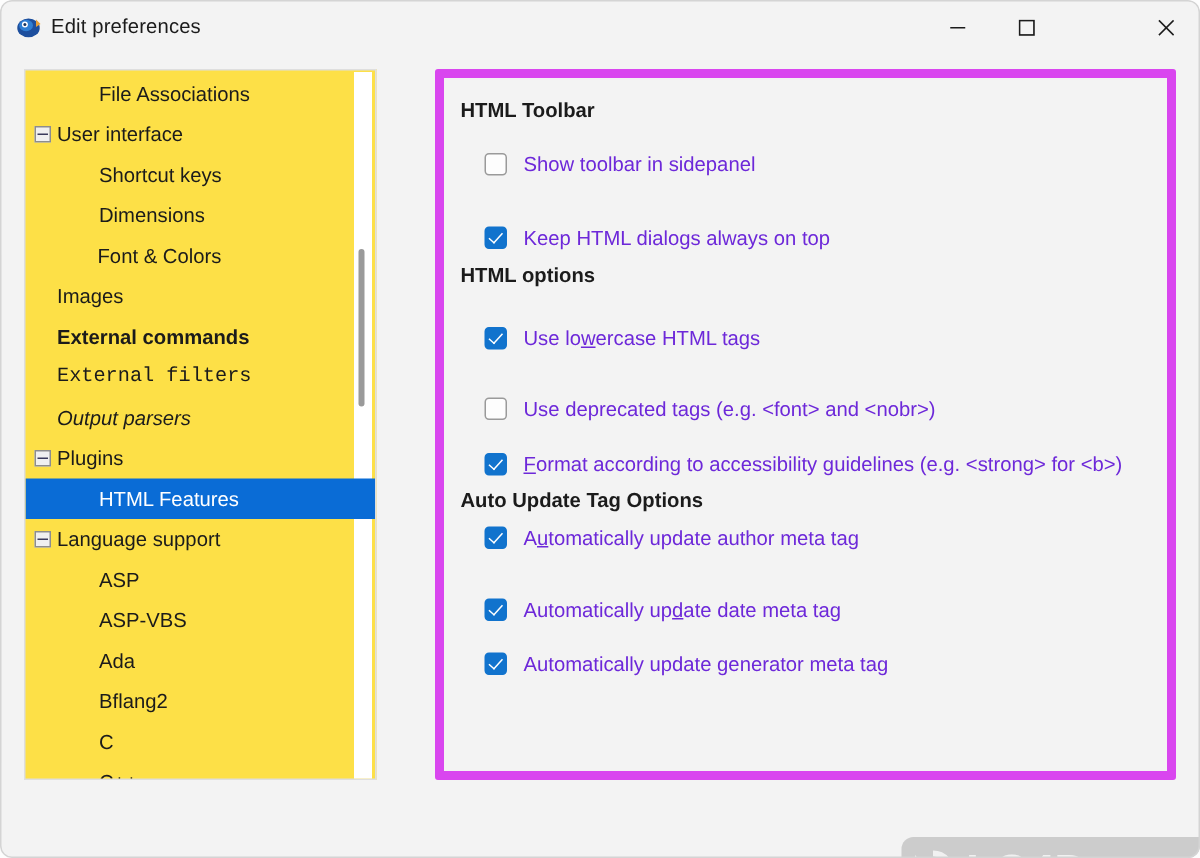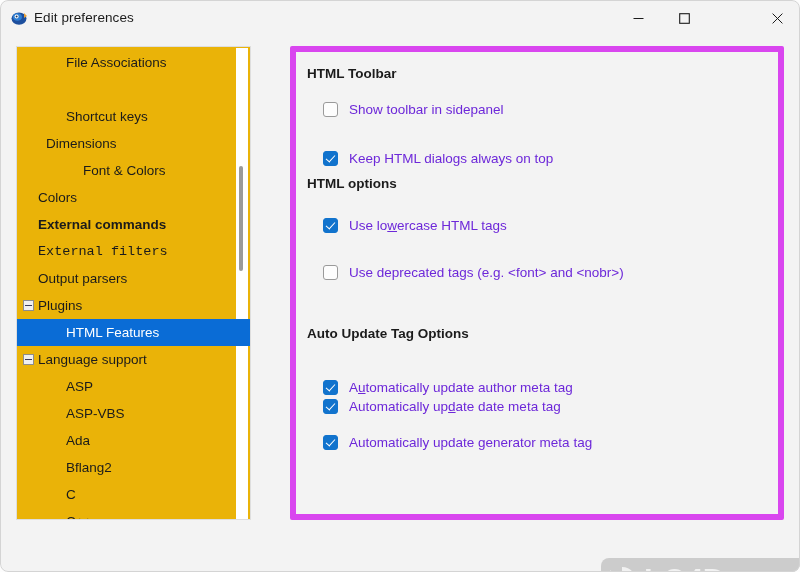--- a/index.html
+++ b/index.html
@@ -78,21 +78,21 @@
     left: 0; top: 37px;
     width: 800px; height: 535px;
     background: #f3f3f3;
   }
 
   
   #sidebar {
     position: absolute;
     left: 16px; top: 9px;
     width: 235px; height: 474px;
-    background: #eab308;
+    background: #fde047;
     border: 1px solid #dedede;
     box-sizing: border-box;
     overflow: hidden;
   }
   .tree-row {
     position: absolute;
     left: 0;
     width: 233px;
     height: 27px;
     display: flex;
@@ -254,39 +254,43 @@
   <div id="content">
 
     <div id="sidebar">
       <div id="sb-track">
         <div id="sb-thumb"></div>
       </div>
 
     <div class="tree-row" style="top: 2px;">
           <span class="tree-label" style="margin-left: 49px;">File Associations</span>
         </div>
+        <div class="tree-row" style="top: 29px;">
+          <span class="expander"></span>
+          <span class="tree-label" style="margin-left: 21px;">User interface</span>
+        </div>
         <div class="tree-row" style="top: 56px;">
           <span class="tree-label" style="margin-left: 49px;">Shortcut keys</span>
         </div>
         <div class="tree-row" style="top: 83px;">
-          <span class="tree-label" style="margin-left: 29px;">Dimensions</span>
+          <span class="tree-label" style="margin-left: 49px;">Dimensions</span>
         </div>
         <div class="tree-row" style="top: 110px;">
-          <span class="tree-label" style="margin-left: 66px;">Font &amp; Colors</span>
+          <span class="tree-label" style="margin-left: 48px;">Font &amp; Colors</span>
         </div>
         <div class="tree-row" style="top: 137px;">
-          <span class="tree-label" style="margin-left: 21px;">Colors</span>
+          <span class="tree-label" style="margin-left: 21px;">Images</span>
         </div>
         <div class="tree-row" style="top: 164px;">
           <span class="tree-label" style="margin-left: 21px; font-weight: bold;">External commands</span>
         </div>
         <div class="tree-row" style="top: 191px; font-family: Liberation Mono, monospace;">
           <span class="tree-label" style="margin-left: 21px;">External filters</span>
         </div>
-        <div class="tree-row" style="top: 218px;">
+        <div class="tree-row" style="top: 218px; font-style: italic;">
           <span class="tree-label" style="margin-left: 21px;">Output parsers</span>
         </div>
         <div class="tree-row" style="top: 245px;">
           <span class="expander"></span>
           <span class="tree-label" style="margin-left: 21px;">Plugins</span>
         </div>
         <div class="tree-row selected" style="top: 272px;">
           <span class="tree-label" style="margin-left: 49px;">HTML Features</span>
         </div>
         <div class="tree-row" style="top: 299px;">
@@ -326,22 +330,26 @@
         </div>
         <div class="group-title" style="left: 11px; top: 124px;">HTML options</div>
         <div class="cb-row" style="left: 27px; top: 166px;">
           <span class="checkbox on"></span>
           <span class="cb-label">Use lo<span class="mn">w</span>ercase HTML tags</span>
         </div>
         <div class="cb-row" style="left: 27px; top: 213px;">
           <span class="checkbox off"></span>
           <span class="cb-label">Use deprecated tags (e.g. &lt;font&gt; and &lt;nobr&gt;)</span>
         </div>
+        <div class="cb-row" style="left: 27px; top: 250px;">
+          <span class="checkbox on"></span>
+          <span class="cb-label"><span class="mn">F</span>ormat according to accessibility guidelines (e.g. &lt;strong&gt; for &lt;b&gt;)</span>
+        </div>
         <div class="group-title" style="left: 11px; top: 274px;">Auto Update Tag Options</div>
-        <div class="cb-row" style="left: 27px; top: 328px;">
+        <div class="cb-row" style="left: 27px; top: 299px;">
           <span class="checkbox on"></span>
           <span class="cb-label">A<span class="mn">u</span>tomatically update author meta tag</span>
         </div>
         <div class="cb-row" style="left: 27px; top: 347px;">
           <span class="checkbox on"></span>
           <span class="cb-label">Automatically up<span class="mn">d</span>ate date meta tag</span>
         </div>
         <div class="cb-row" style="left: 27px; top: 383px;">
           <span class="checkbox on"></span>
           <span class="cb-label">Automatically update generator meta tag</span>

